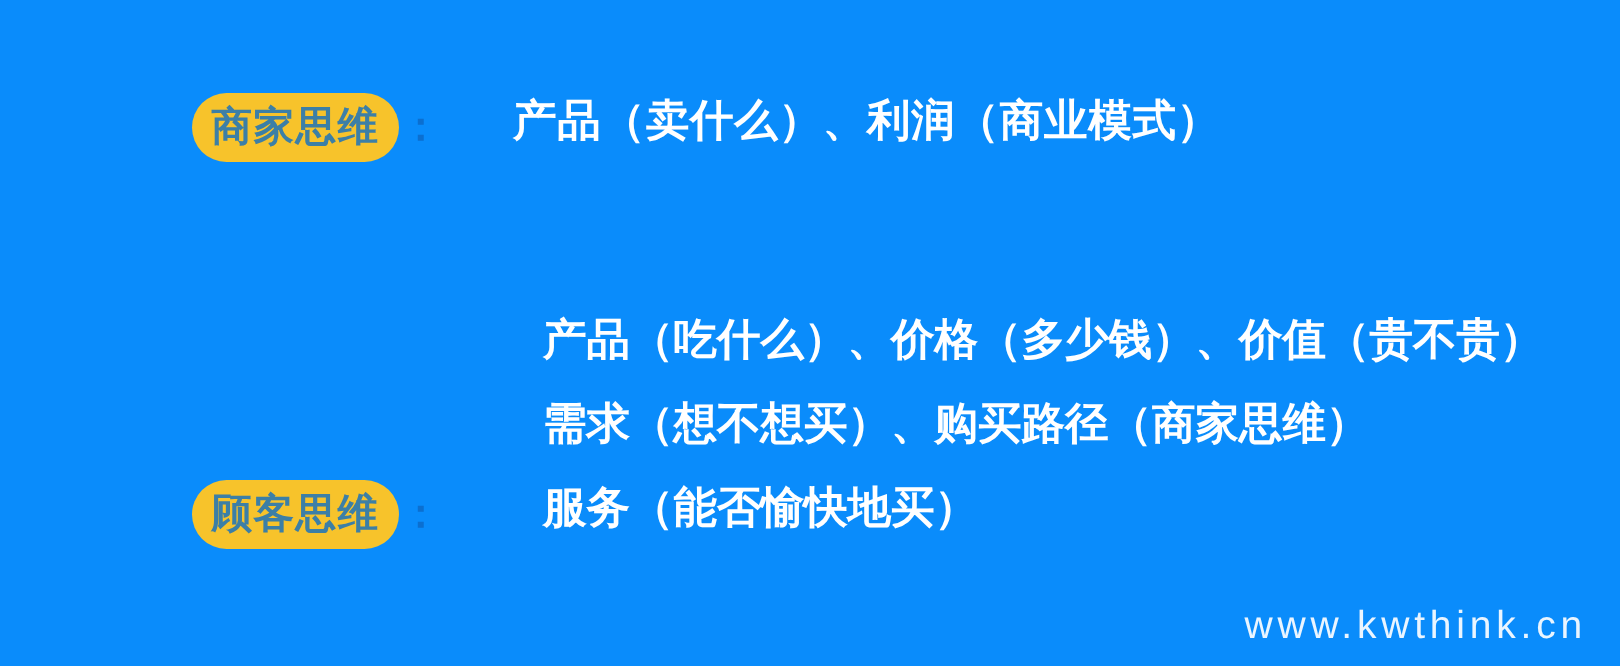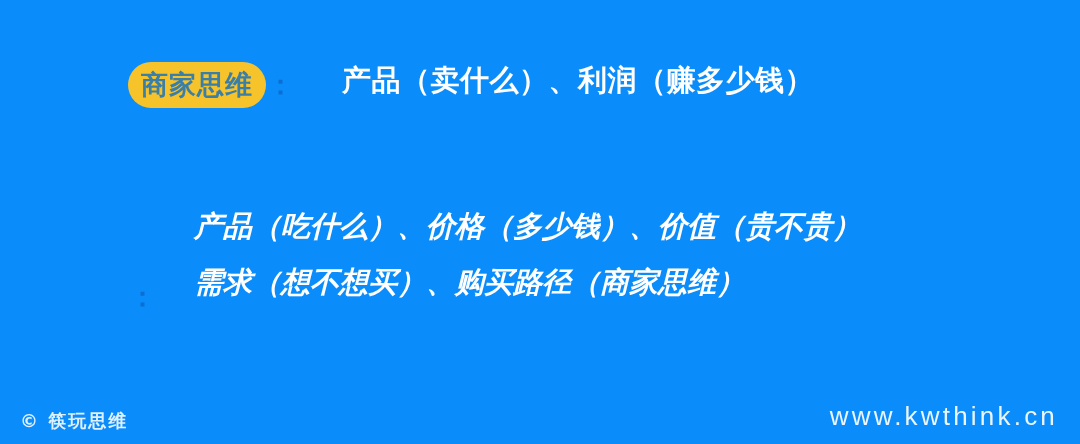--- a/index.html
+++ b/index.html
@@ -63,21 +63,21 @@
   }
   .line {
     color: #ffffff;
     font-size: 29px;
     font-weight: bold;
     line-height: 56px;
     white-space: nowrap;
     letter-spacing: 0.5px;
     font-family: "DejaVu Sans", "Liberation Sans", sans-serif;
   }
-  #block-customer .lines { margin-left: 38px; font-style: italic; }
+  #block-customer .lines { margin-left: 68px; }
   #block-customer .line { letter-spacing: 0px; }
 
   
   .footer-left {
     position: absolute;
     left: 20px;
     bottom: 11px;
     color: #dff0ff;
     font-size: 18px;
     font-weight: bold;
@@ -100,30 +100,31 @@
 <body>
 
 <div id="slide">
 
   <div class="block" id="block-merchant">
     <div class="label-wrap">
       <span class="pill">商家思维</span>
       <span class="colon">：</span>
     </div>
     <div class="lines">
-      <div class="line">产品（卖什么）、利润（赚多少钱）</div>
+      <div class="line">产品（卖什么）、利润（商业模式）</div>
     </div>
   </div>
 
   <div class="block" id="block-customer">
     <div class="label-wrap">
+      <span class="pill">顾客思维</span>
       <span class="colon">：</span>
     </div>
     <div class="lines">
       <div class="line">产品（吃什么）、价格（多少钱）、价值（贵不贵）</div>
       <div class="line">需求（想不想买）、购买路径（商家思维）</div>
+      <div class="line">服务（能否愉快地买）</div>
     </div>
   </div>
 
-  <div class="footer-left">© 筷玩思维</div>
   <div class="footer-right">www.kwthink.cn</div>
 
 </div>
 
 </body></html>

